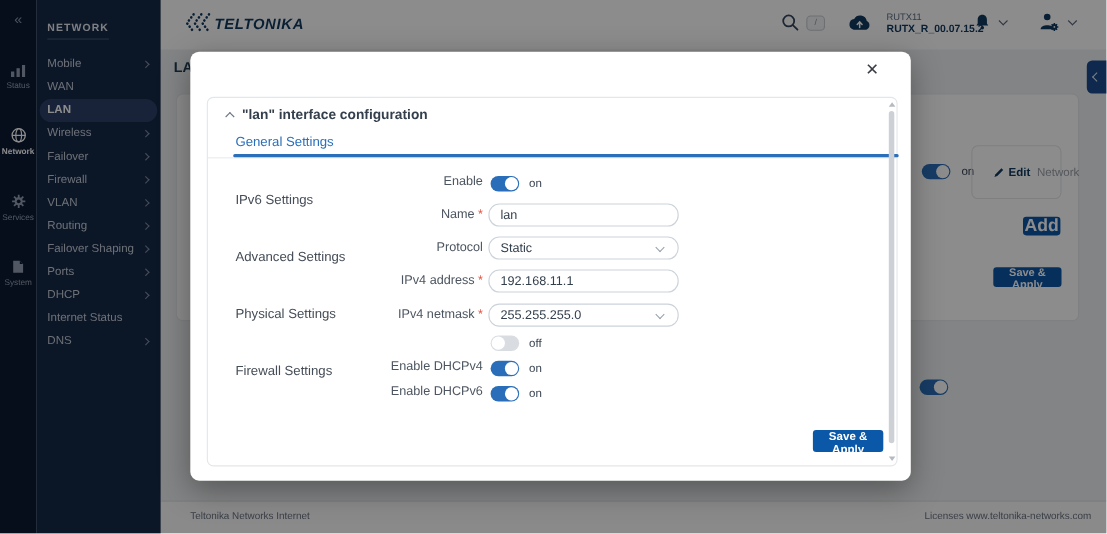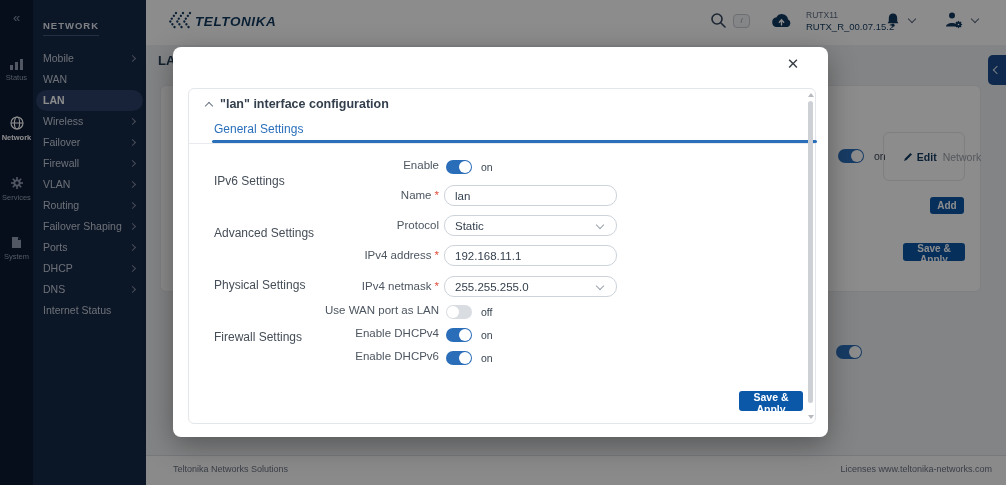--- a/index.html
+++ b/index.html
@@ -10,21 +10,21 @@
   
   .header { position:absolute; left:0; top:0; width:1006px; height:45px; background:#fff; z-index:5; }
   .logo { position:absolute; left:168px; top:10px; display:flex; align-items:center; gap:3px; }
   .logo-text { font-size:13.5px; font-weight:bold; font-style:italic; letter-spacing:.6px; color:#12395f; }
   .search-wrap { position:absolute; left:710px; top:12px; display:flex; align-items:center; gap:6px; }
   .kbd-hint { width:17px; height:14px; border:1px solid #c6cbd2; border-radius:4px; background:#f3f4f6;
     font-size:8px; color:#8a919b; display:flex; align-items:center; justify-content:center; }
   .cloud-wrap { position:absolute; left:770px; top:12px; }
   .device { position:absolute; left:806px; top:10px; line-height:1.25; }
   .device .model { font-size:8.5px; color:#5d6d82; }
-  .device .fw { font-size:9.5px; font-weight:normal; color:#12395f; }
+  .device .fw { font-size:9.5px; font-weight:bold; color:#12395f; }
   .bell-wrap { position:absolute; left:886px; top:12px; display:flex; align-items:center; gap:9px; }
   .user-wrap { position:absolute; left:944px; top:11px; display:flex; align-items:center; gap:9px; }
   .chev-down { width:6px; height:6px; border-right:1.5px solid #57657a; border-bottom:1.5px solid #57657a;
     transform:rotate(45deg); margin-top:-3px; }
 
   
   .rail { position:absolute; left:0; top:0; width:33px; height:485px; background:#0b1a33; z-index:6;
     display:flex; flex-direction:column; align-items:center; }
   .collapse { margin-top:10px; color:#8b95a8; font-size:13px; cursor:pointer; }
   .rail-item { margin-top:34px; display:flex; flex-direction:column; align-items:center; gap:3px; width:33px; }
@@ -44,21 +44,21 @@
   .page-title-frag { position:absolute; left:158px; top:53px; font-size:13px; font-weight:bold; color:#223c55; z-index:4; }
   .bg-card { position:absolute; left:160px; top:85px; width:821px; height:207px; background:#fff;
     border:1px solid #e7e9ed; border-radius:6px; z-index:4; }
   .bg-edit-box { position:absolute; left:883px; top:132px; width:82px; height:49px; border:1px solid #e4e7eb;
     border-radius:6px; z-index:5; display:flex; align-items:center; justify-content:center; gap:6px;padding-left:36px; }
   .bg-edit { font-size:10.5px; font-weight:bold; color:#12395f; display:flex; align-items:center; gap:4px; cursor:pointer; }
   .bg-delete { font-size:10.5px; color:#9aa0a8; cursor:pointer; }
   .bg-toggle-row { position:absolute; left:838px; top:149px; display:flex; align-items:center; gap:10px; z-index:5; }
   .bg-toggle2 { position:absolute; left:836px; top:345px; z-index:5; }
   .btn-blue { background:#0b57a8; color:#fff; font-weight:bold; border:none; border-radius:3px; cursor:pointer; }
-  .bg-add { position:absolute; left:930px; top:197px; width:34px; height:17px; font-size:10px; z-index:5; }
+  .bg-add { position:absolute; left:930px; top:197px; width:34px; height:17px; font-size:16px; z-index:5; }
   .bg-save { position:absolute; left:903px; top:243px; width:62px; height:18px; font-size:10px; z-index:5; }
   .float-tab { position:absolute; left:988px; top:55px; width:18px; height:30px; background:#1a4c8c;
     border-radius:5px 0 0 5px; z-index:5; display:flex; align-items:center; justify-content:center; cursor:pointer; }
   .chev-left { width:6px; height:6px; border-left:1.6px solid #dfe7f2; border-bottom:1.6px solid #dfe7f2; transform:rotate(45deg); }
 
   
   .footer { position:absolute; left:146px; top:455px; width:860px; height:30px; background:#fbfbfc;
     border-top:1px solid #dadde2; z-index:4; font-size:9px; color:#6a7380; }
   .footer .left { position:absolute; left:27px; top:8px; }
   .footer .licenses { position:absolute; right:130px; top:8px; cursor:pointer; }
@@ -214,22 +214,22 @@
       <div class="menu-item"><span>WAN</span></div>
       <div class="menu-item active"><span>LAN</span></div>
       <div class="menu-item"><span>Wireless</span><span class="chev-right"></span></div>
       <div class="menu-item"><span>Failover</span><span class="chev-right"></span></div>
       <div class="menu-item"><span>Firewall</span><span class="chev-right"></span></div>
       <div class="menu-item"><span>VLAN</span><span class="chev-right"></span></div>
       <div class="menu-item"><span>Routing</span><span class="chev-right"></span></div>
       <div class="menu-item"><span>Failover Shaping</span><span class="chev-right"></span></div>
       <div class="menu-item"><span>Ports</span><span class="chev-right"></span></div>
       <div class="menu-item"><span>DHCP</span><span class="chev-right"></span></div>
+      <div class="menu-item"><span>Internet Status</span></div>
       <div class="menu-item"><span>DNS</span><span class="chev-right"></span></div>
-      <div class="menu-item"><span>Internet Status</span></div>
     </div>
   </div>
 
   
   <div class="page-title-frag">LAN</div>
   <div class="bg-card"></div>
   <div class="bg-toggle-row">
     <span class="toggle on">
         <span class="knob"></span>
       </span>
@@ -246,21 +246,21 @@
   </div>
   <button class="btn-blue bg-add">Add</button>
   <button class="btn-blue bg-save">Save &amp; Apply</button>
   <span class="toggle on bg-toggle2"><span class="knob"></span></span>
   <div class="float-tab">
       <span class="chev-left"></span>
     </div>
 
   
   <div class="footer">
-    <span class="left">Teltonika Networks Solutions</span>
+    <span class="left">Teltonika Networks Internet</span>
     <span class="licenses">Licenses</span>
     <span class="site">www.teltonika-networks.com</span>
   </div>
 
   
   <div class="overlay"></div>
 
   
   <div class="modal">
     <div class="modal-close">✕</div>
@@ -303,21 +303,20 @@
         <input class="tin" readonly="" value="192.168.11.1" style="">
       </div>
 
       <div class="frow" style="top:187px">
         <span class="flabel"><span>IPv4 netmask</span><span class="req">*</span></span>
         <input class="tin" readonly="" value="255.255.255.0" style="">
         <span class="sel-chev"></span>
       </div>
 
       <div class="frow toggle-row" style="top:214px">
-        <span class="flabel">Use WAN port as LAN</span>
         <span class="toggle-holder">
           <span class="toggle off">
               <span class="knob"></span>
             </span>
           <span class="trow-state">off</span>
         </span>
       </div>
 
       <div class="frow toggle-row" style="top:237px">
         <span class="flabel">Enable DHCPv4</span>

